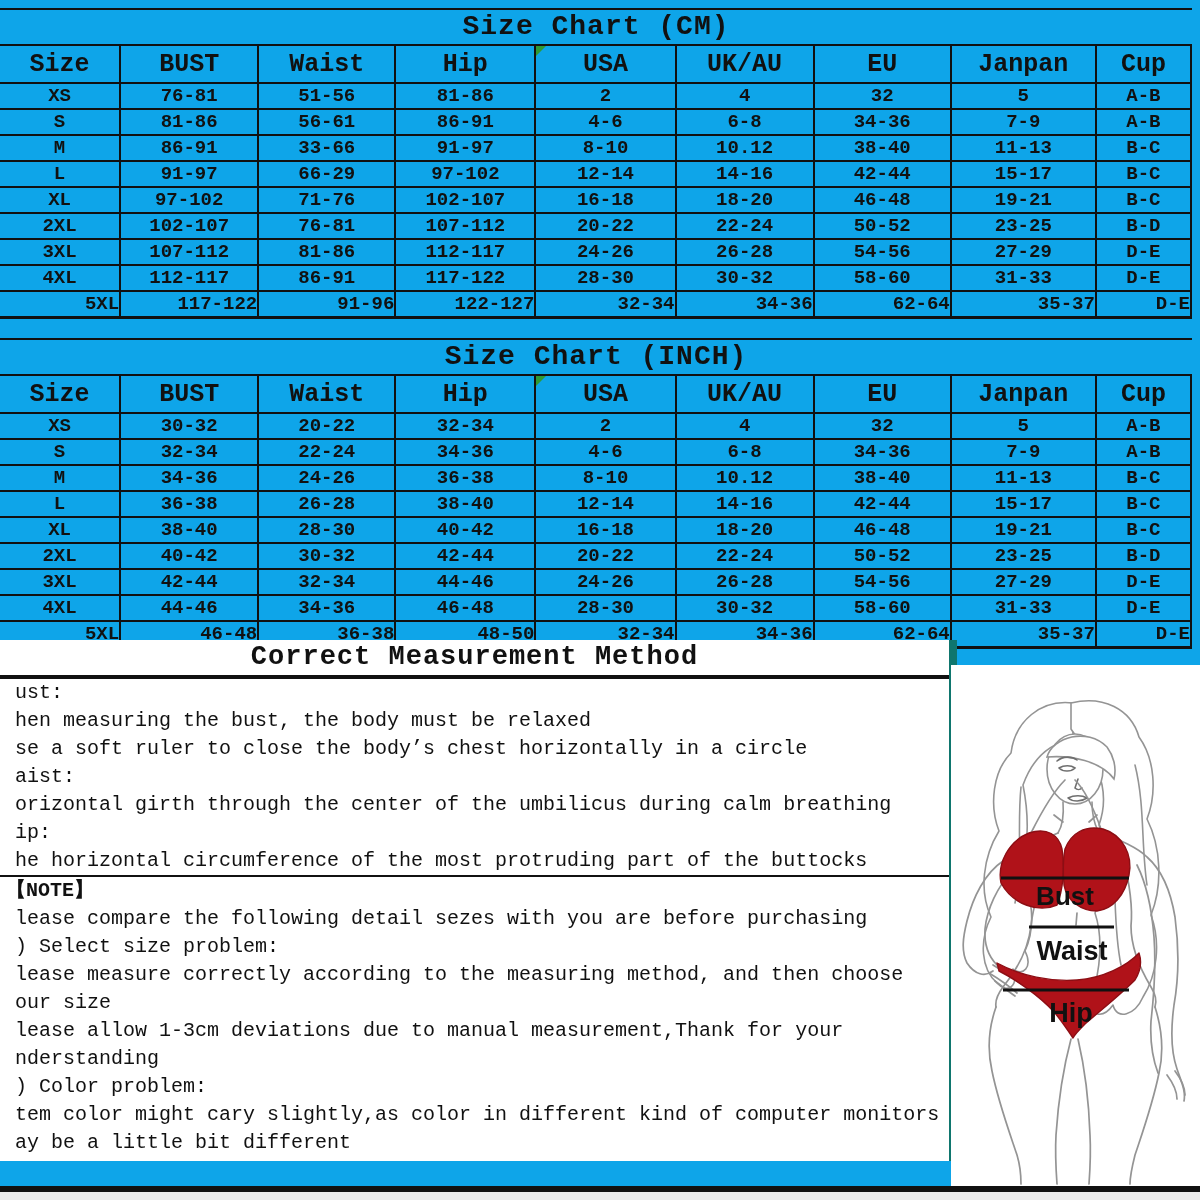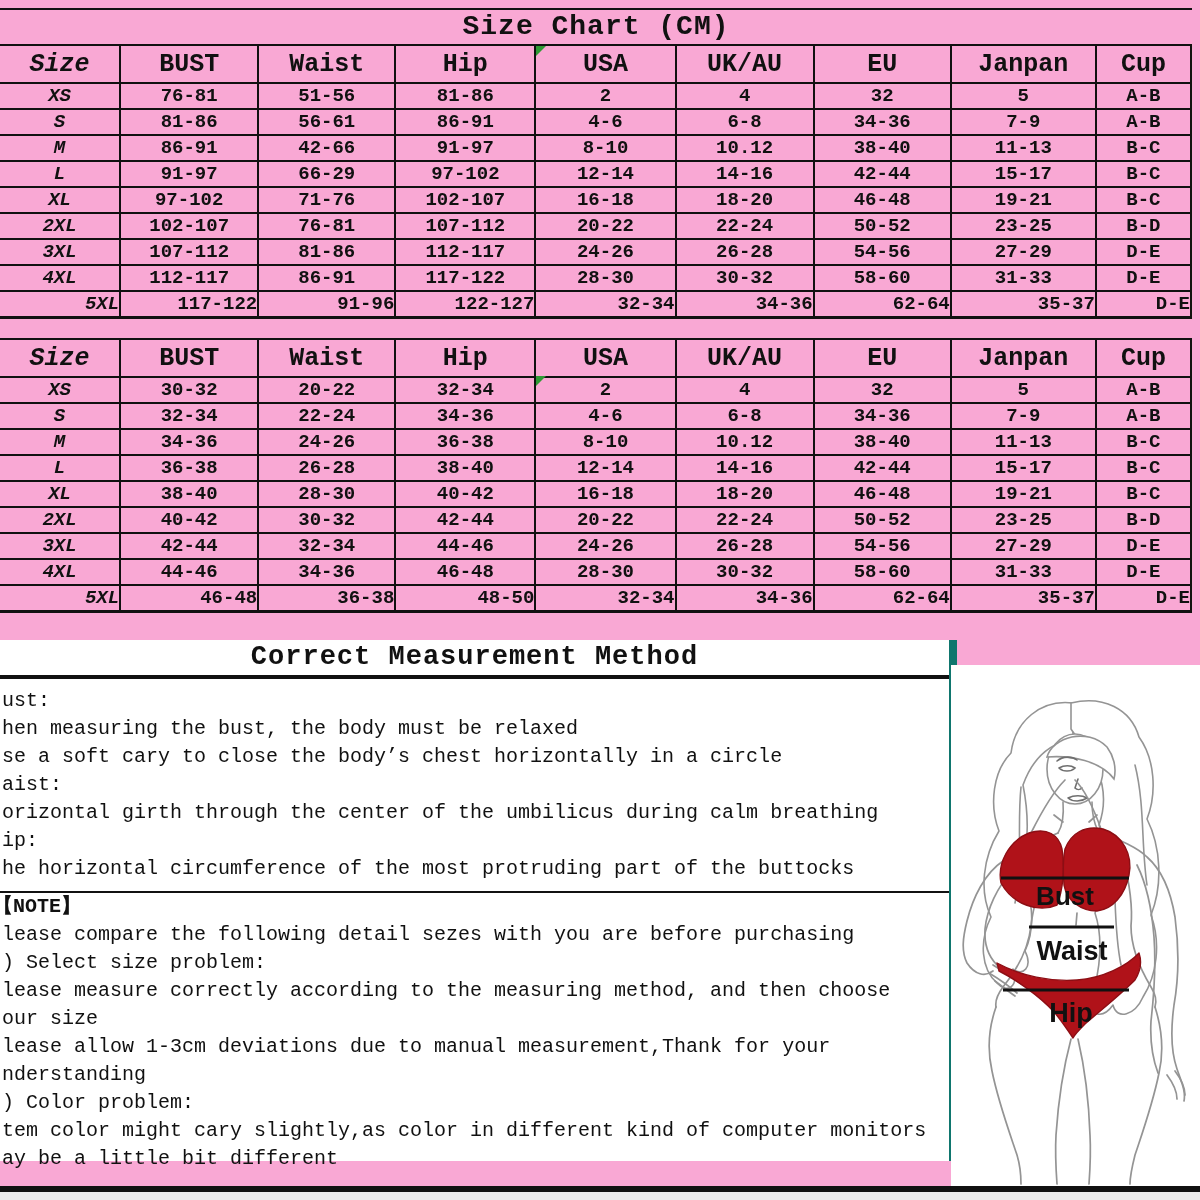--- a/index.html
+++ b/index.html
@@ -1,39 +1,39 @@
 <!DOCTYPE html>
 <html><head>
 <meta charset="utf-8">
 <style>
   html,body{margin:0;padding:0;background:#fff;}
-  #sheet{position:relative;width:1200px;height:1200px;overflow:hidden;background:#f9a8d4;
+  #sheet{position:relative;width:1200px;height:1200px;overflow:hidden;background:#0ea5e9;
          font-family:"Liberation Mono","DejaVu Sans Mono",monospace;color:#111;}
 
   
   .tblwrap{position:absolute;left:0;width:1192px;}
   #cm-table-wrap{top:8px;}
   #inch-table-wrap{top:338px;}
   .table-title{border-top:2px solid #111;height:34px;line-height:34px;text-align:center;
                font-size:28px;font-weight:700;letter-spacing:1px;white-space:nowrap;}
   table{border-collapse:collapse;table-layout:fixed;width:1192px;}
   th,td{border:2px solid #111;text-align:center;padding:0;overflow:hidden;white-space:nowrap;}
   th{height:36px;font-size:25px;font-weight:700;}
   td{height:24px;font-size:19px;font-weight:700;}
-  th:first-child,td:first-child{border-left:0;font-style:italic;}
+  th:first-child,td:first-child{border-left:0;}
   tbody tr:last-child td{border-bottom:3px solid #111;text-align:right;}
   .corner-marker{position:absolute;left:536px;top:38px;width:0;height:0;
                  border-top:10px solid #2f9a35;border-right:10px solid transparent;}
 
   
   #method{position:absolute;left:0;top:640px;width:949px;height:521px;background:#fff;
           border-right:8px solid #0f766e;}
   #method-title{height:35px;line-height:35px;text-align:center;font-size:27px;font-weight:700;
                 border-bottom:4px solid #111;letter-spacing:1px;}
-  .tlines{padding-left:2px;margin-top:8px;}
+  .tlines{padding-left:15px;}
   .tline{height:28px;line-height:28px;font-size:20px;white-space:nowrap;overflow:hidden;}
   #note-block{border-top:2px solid #111;}
   .note-title{font-weight:700;margin-left:-9px;}
 
   
   #figure-panel{position:absolute;left:951px;top:665px;width:249px;height:521px;background:#fff;}
 
   
   #bottom-bar{position:absolute;left:0;top:1186px;width:1200px;height:6px;background:#111;}
   #below-bar{position:absolute;left:0;top:1192px;width:1200px;height:8px;background:#ececec;}
@@ -89,21 +89,21 @@
             <td>86-91</td>
             <td>4-6</td>
             <td>6-8</td>
             <td>34-36</td>
             <td>7-9</td>
             <td>A-B</td>
           </tr>
           <tr>
             <td>M</td>
             <td>86-91</td>
-            <td>42-66</td>
+            <td>33-66</td>
             <td>91-97</td>
             <td>8-10</td>
             <td>10.12</td>
             <td>38-40</td>
             <td>11-13</td>
             <td>B-C</td>
           </tr>
           <tr>
             <td>L</td>
             <td>91-97</td>
@@ -169,20 +169,21 @@
             <td>62-64</td>
             <td>35-37</td>
             <td>D-E</td>
           </tr>
         </tbody>
       </table>
     <div class="corner-marker"></div>
   </div>
 
   <div id="inch-table-wrap" class="tblwrap">
+    <div class="table-title">Size Chart (INCH)</div>
     <table>
       <colgroup>
         <col style="width:120px">
           <col style="width:138px">
           <col style="width:137px">
         <col style="width:140px">
           <col style="width:140px">
           <col style="width:138px">
         <col style="width:137px">
           <col style="width:145px">
@@ -304,21 +305,21 @@
         </tbody>
       </table>
     <div class="corner-marker"></div>
   </div>
 
   <div id="method">
     <div id="method-title">Correct Measurement Method</div>
     <div class="tlines">
         <div class="tline">ust:</div>
         <div class="tline">hen measuring the bust, the body must be relaxed</div>
-        <div class="tline">se a soft cary to close the body’s chest horizontally in a circle</div>
+        <div class="tline">se a soft ruler to close the body’s chest horizontally in a circle</div>
         <div class="tline">aist:</div>
         <div class="tline">orizontal girth through the center of the umbilicus during calm breathing</div>
         <div class="tline">ip:</div>
         <div class="tline">he horizontal circumference of the most protruding part of the buttocks</div>
       </div>
     <div id="note-block" class="tlines">
       <div class="tline note-title">【NOTE】</div>
       <div>
           <div class="tline">lease compare the following detail sezes with you are before purchasing</div>
           <div class="tline">) Select size problem:</div>

